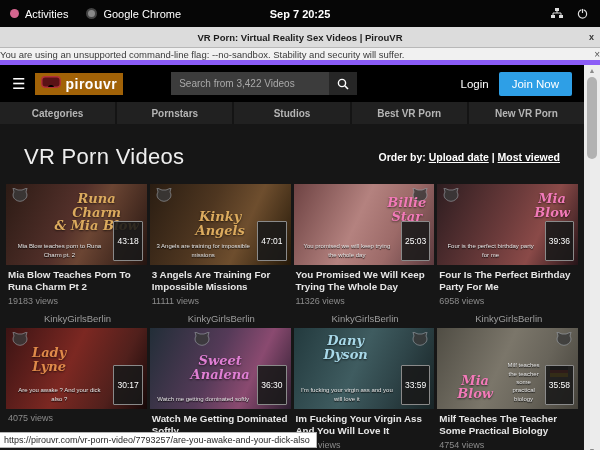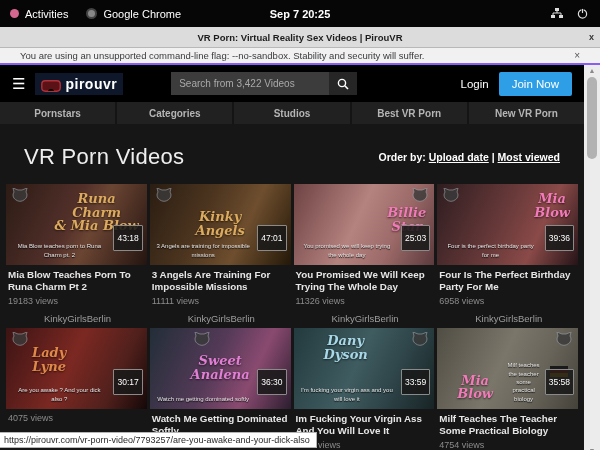--- a/index.html
+++ b/index.html
@@ -14,36 +14,36 @@
   .chrome-ico { width:11px; height:11px; border-radius:50%; background:#888; border:2px solid #444; display:inline-block; }
   .tb-clock { position:absolute; left:50%; transform:translateX(-50%); font-weight:bold; }
   .tb-right { margin-left:auto; display:flex; align-items:center; gap:14px; padding-right:12px; }
   .tb-right svg { display:block; }
 
   
   .titlebar { height:21px; background:#dcdcdc; color:#1c1c1c; font-size:9.5px; display:flex; align-items:center; justify-content:center; position:relative; border-bottom:1px solid #b8b8b8; font-weight:bold; }
   .titlebar .close { position:absolute; right:6px; font-size:9px; color:#333; cursor:pointer; font-weight:bold; }
 
   
-  .warnbar { height:17px; background:#f1f1f1; color:#3a3a3a; font-size:9.5px; display:flex; align-items:center; padding:0 20px; border-bottom:2px solid #8b5cf6; }
+  .warnbar { height:17px; background:#f1f1f1; color:#3a3a3a; font-size:9.5px; display:flex; align-items:center; padding:0 0; border-bottom:5px solid #8b5cf6; }
   .warnbar .close { margin-left:auto; color:#555; font-size:10px; cursor:pointer; }
 
   
   .viewport { height:391px; display:flex; }
   .page { width:584px; background:#161616; overflow:hidden; }
 
   
   .scrollbar { width:16px; background:#ececec; display:flex; flex-direction:column; align-items:center; justify-content:space-between; padding:1px 0; position:relative; }
   .sb-arrow { color:#8a8a8a; font-size:7px; line-height:9px; }
   .sb-thumb { position:absolute; top:12px; left:3px; width:10px; height:82px; background:#b2b2b2; border-radius:5px; }
 
   
   .site-header { height:37px; background:#000; display:flex; align-items:center; padding:0 12px; gap:10px; }
   .hamburger { color:#fff; font-size:15px; line-height:1; cursor:pointer; letter-spacing:0; }
-  .logo { display:flex; align-items:flex-end; gap:4px; background:#0f172a; padding:3px 6px; cursor:pointer; }
+  .logo { display:flex; align-items:flex-start; gap:4px; background:#a16207; padding:3px 6px; cursor:pointer; }
   .logo-text { color:#fff; font-weight:bold; font-size:14px; letter-spacing:0.5px; }
   .search-wrap { display:flex; margin-left:38px; }
   .search-input { width:158px; height:23px; background:#3c3c3c; border:none; color:#cfcfcf; font-size:10px; padding:0 8px; outline:none; font-family:"Liberation Sans",sans-serif; }
   .search-input::placeholder { color:#a9a9a9; }
   .search-btn { width:28px; height:23px; background:#262626; border:none; display:flex; align-items:center; justify-content:center; cursor:pointer; }
   .login { margin-left:auto; color:#fff; font-size:11.5px; cursor:pointer; }
   .join-btn { background:#2e9fe6; color:#fff; border:none; font-size:11.5px; padding:6px 13px; border-radius:2px; cursor:pointer; font-family:"Liberation Sans",sans-serif; }
 
   
   .nav { height:22px; background:#141414; display:flex; gap:2px; }
@@ -68,21 +68,21 @@
   .c8 { background:linear-gradient(115deg,#504d44,#7b766a 45%,#68645a 70%,#45423a); }
 
   .script { position:absolute; top:8px; right:8px; text-align:center; font-family:"DejaVu Serif",serif; font-style:italic; font-weight:bold; font-size:13px; line-height:1.05; text-shadow:0 1px 2px rgba(0,0,0,.6); white-space:pre-line; }
   .script.mid { top:26px; left:0; right:0; }
   .script.gold { color:#dcab5e; }
   .script.pink { color:#f27ab8; }
   .script.orange { color:#e08a4a; }
   .script.blue { color:#a8d8e8; }
   .script.violet { color:#e07fd4; }
   .caption { position:absolute; bottom:6px; left:6px; right:40px; color:#e8e8e8; font-size:6px; line-height:1.4; text-align:center; text-shadow:0 1px 1px #000; }
-  .dur { position:absolute; right:4px; bottom:14px; background:rgba(25,25,25,.88); border:1px solid #8a8a8a; color:#fff; font-size:8.5px; padding:7px 3px; border-radius:1px; }
+  .dur { position:absolute; right:4px; bottom:4px; background:rgba(25,25,25,.88); border:1px solid #8a8a8a; color:#fff; font-size:8.5px; padding:14px 3px; border-radius:1px; }
   .catlogo { position:absolute; top:4px; opacity:.8; }
   .catlogo.pl { left:6px; } .catlogo.pr { right:6px; }
   .deflag { position:absolute; right:10px; top:38px; width:18px; height:11px; display:block; }
   .deflag span { display:block; height:33.3%; }
   .deflag .f1{background:#1a1a1a}.deflag .f2{background:#c0291e}.deflag .f3{background:#e8b10e}
 
   .vtitle { color:#e6e6e6; font-weight:bold; font-size:9.8px; line-height:1.18; padding:4px 2px 0 2px; min-height:25px; }
   .views { color:#8b8b8b; font-size:9px; padding:4px 2px 0 2px; }
   .studio { color:#9d9d9d; font-size:9.5px; padding:7px 2px 0 2px;margin-left:36px; }
 
@@ -152,22 +152,22 @@
               <circle cx="5" cy="5" r="3.6" fill="none" stroke="#fff" stroke-width="1.4"></circle>
               <line x1="7.8" y1="7.8" x2="11" y2="11" stroke="#fff" stroke-width="1.6"></line>
             </svg>
         </button>
       </div>
       <span class="login">Login</span>
       <button class="join-btn">Join Now</button>
     </div>
 
     <div class="nav">
+      <div class="nav-item">Categories</div>
       <div class="nav-item">Pornstars</div>
-      <div class="nav-item">Categories</div>
       <div class="nav-item">Studios</div>
       <div class="nav-item">Best VR Porn</div>
       <div class="nav-item">New VR Porn</div>
     </div>
 
     <div class="titlerow">
       <h1 class="page-title">VR Porn Videos</h1>
       <div class="orderby">
         <span>Order by:</span>
         <a>Upload date</a><span> | </span><a>Most viewed</a>
@@ -205,21 +205,21 @@
         <div class="vtitle">3 Angels Are Training For Impossible Missions</div>
         <div class="views">11111 views</div>
         <div class="studio">KinkyGirlsBerlin</div>
       </div>
 
       <div class="card">
         <div class="thumb c3">
           <span class="catlogo pr"><svg width="16" height="14" viewBox="0 0 16 14">
                 <path d="M2 4 L1 0 L6 2 H10 L15 0 L14 4 A7 6 0 1 1 2 4z" fill="#3a3a3a" stroke="#9aa0a6" stroke-width="0.8"></path>
               </svg></span>
-          <div class="script pink" style="top:22px;">Billie
+          <div class="script pink" style="top:12px;">Billie
 Star</div>
           <div class="caption">You promised we will keep trying the whole day</div>
           <span class="dur">25:03</span>
         </div>
         <div class="vtitle">You Promised We Will Keep Trying The Whole Day</div>
         <div class="views">11326 views</div>
         <div class="studio">KinkyGirlsBerlin</div>
       </div>
 
       <div class="card">

